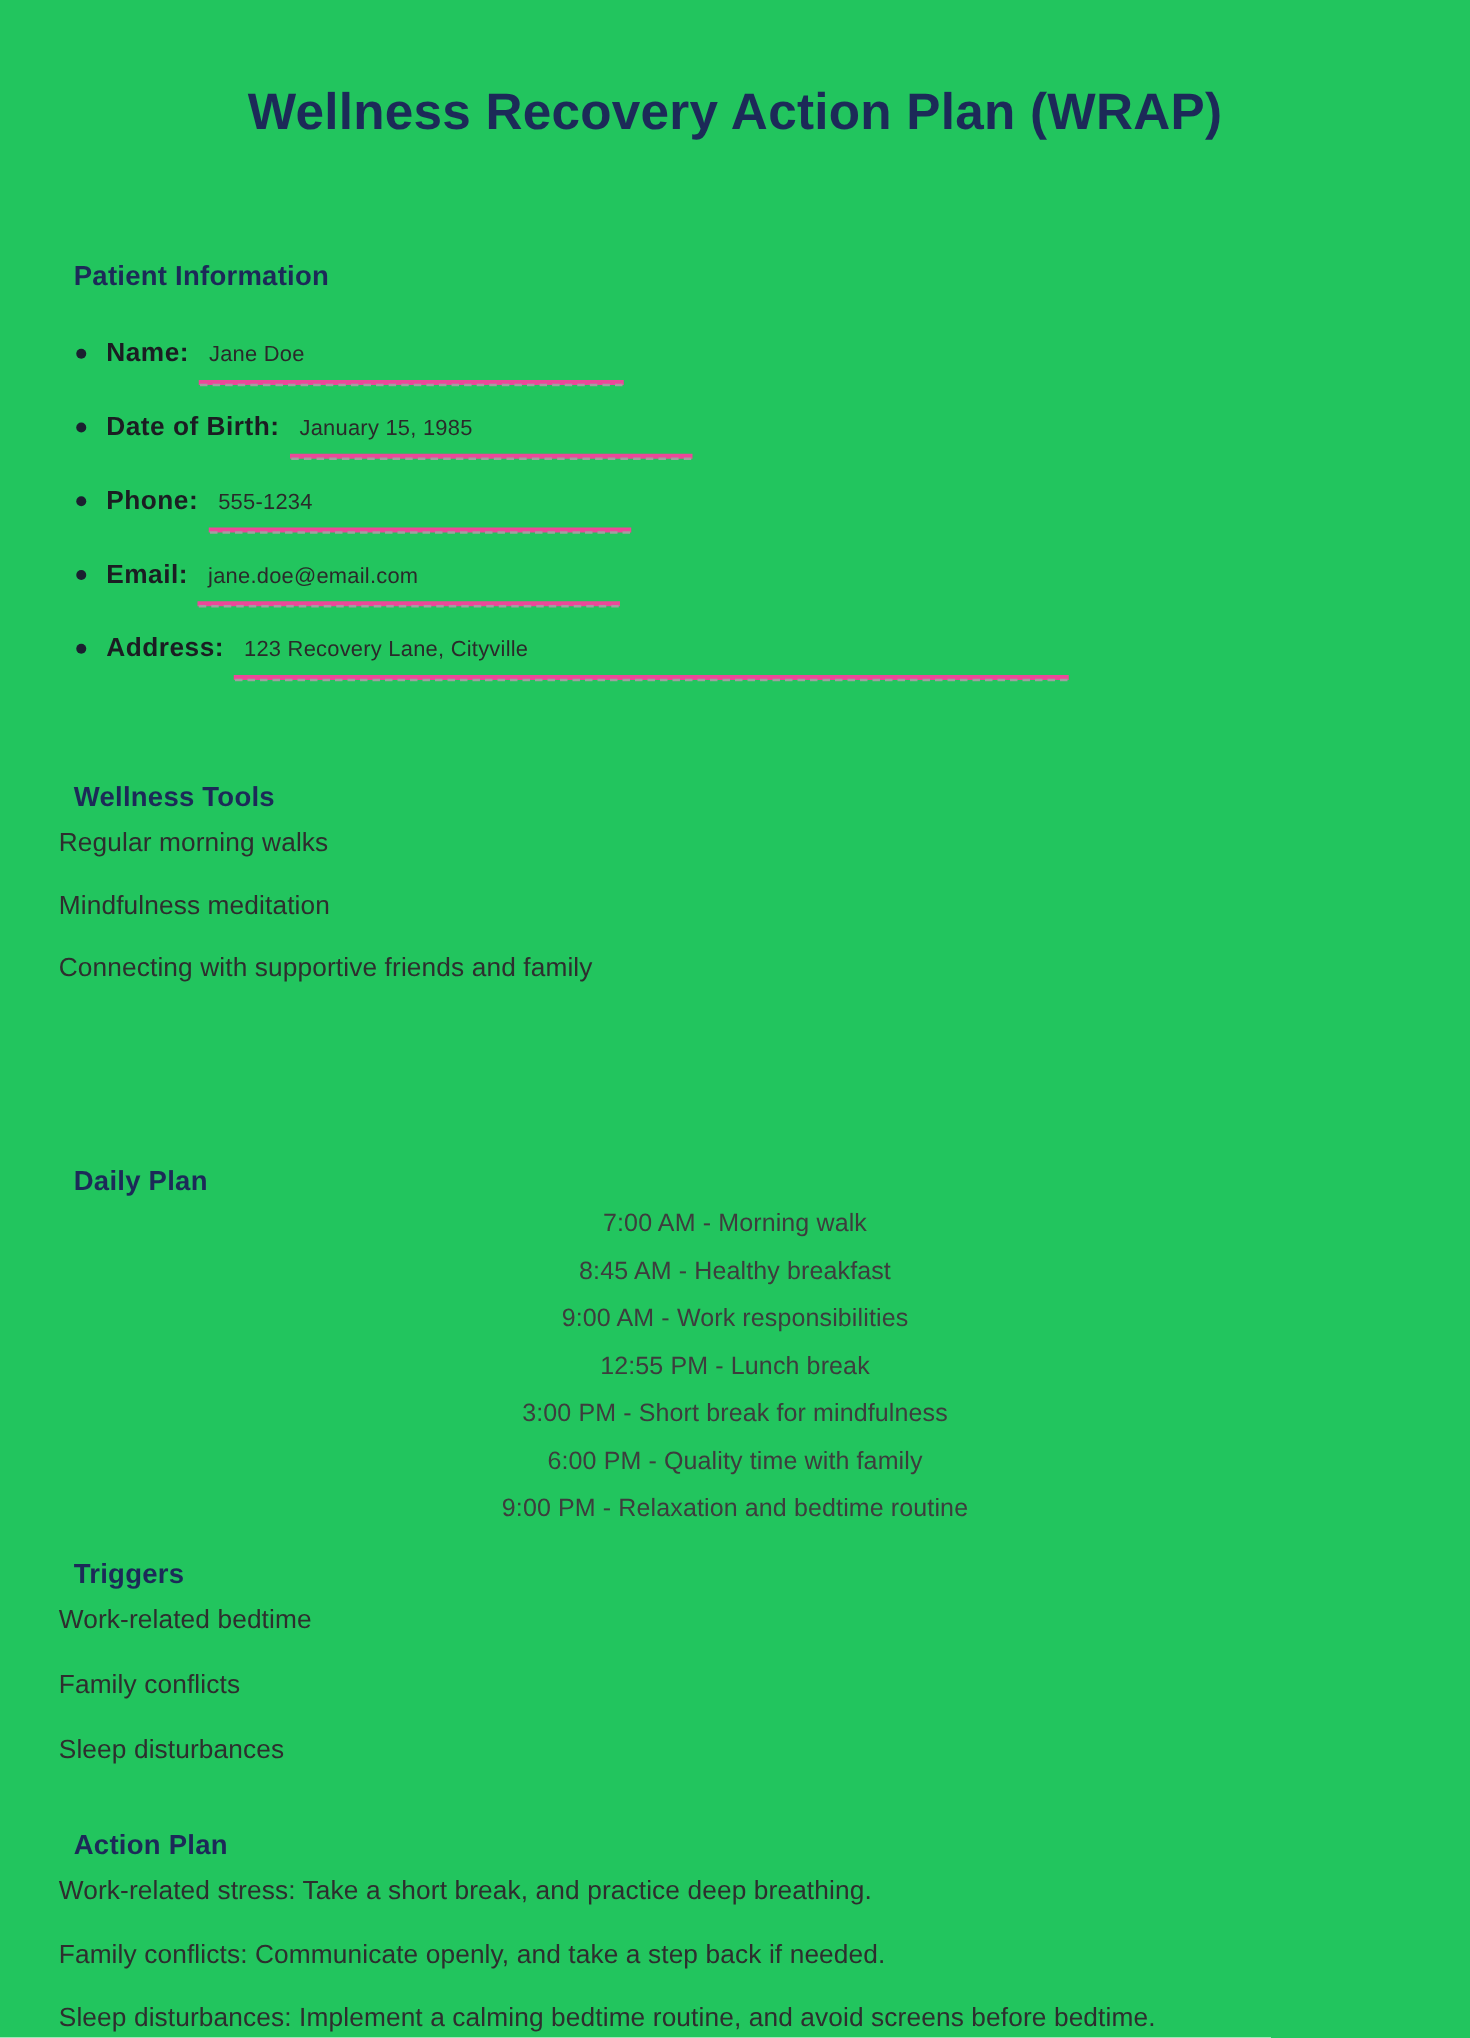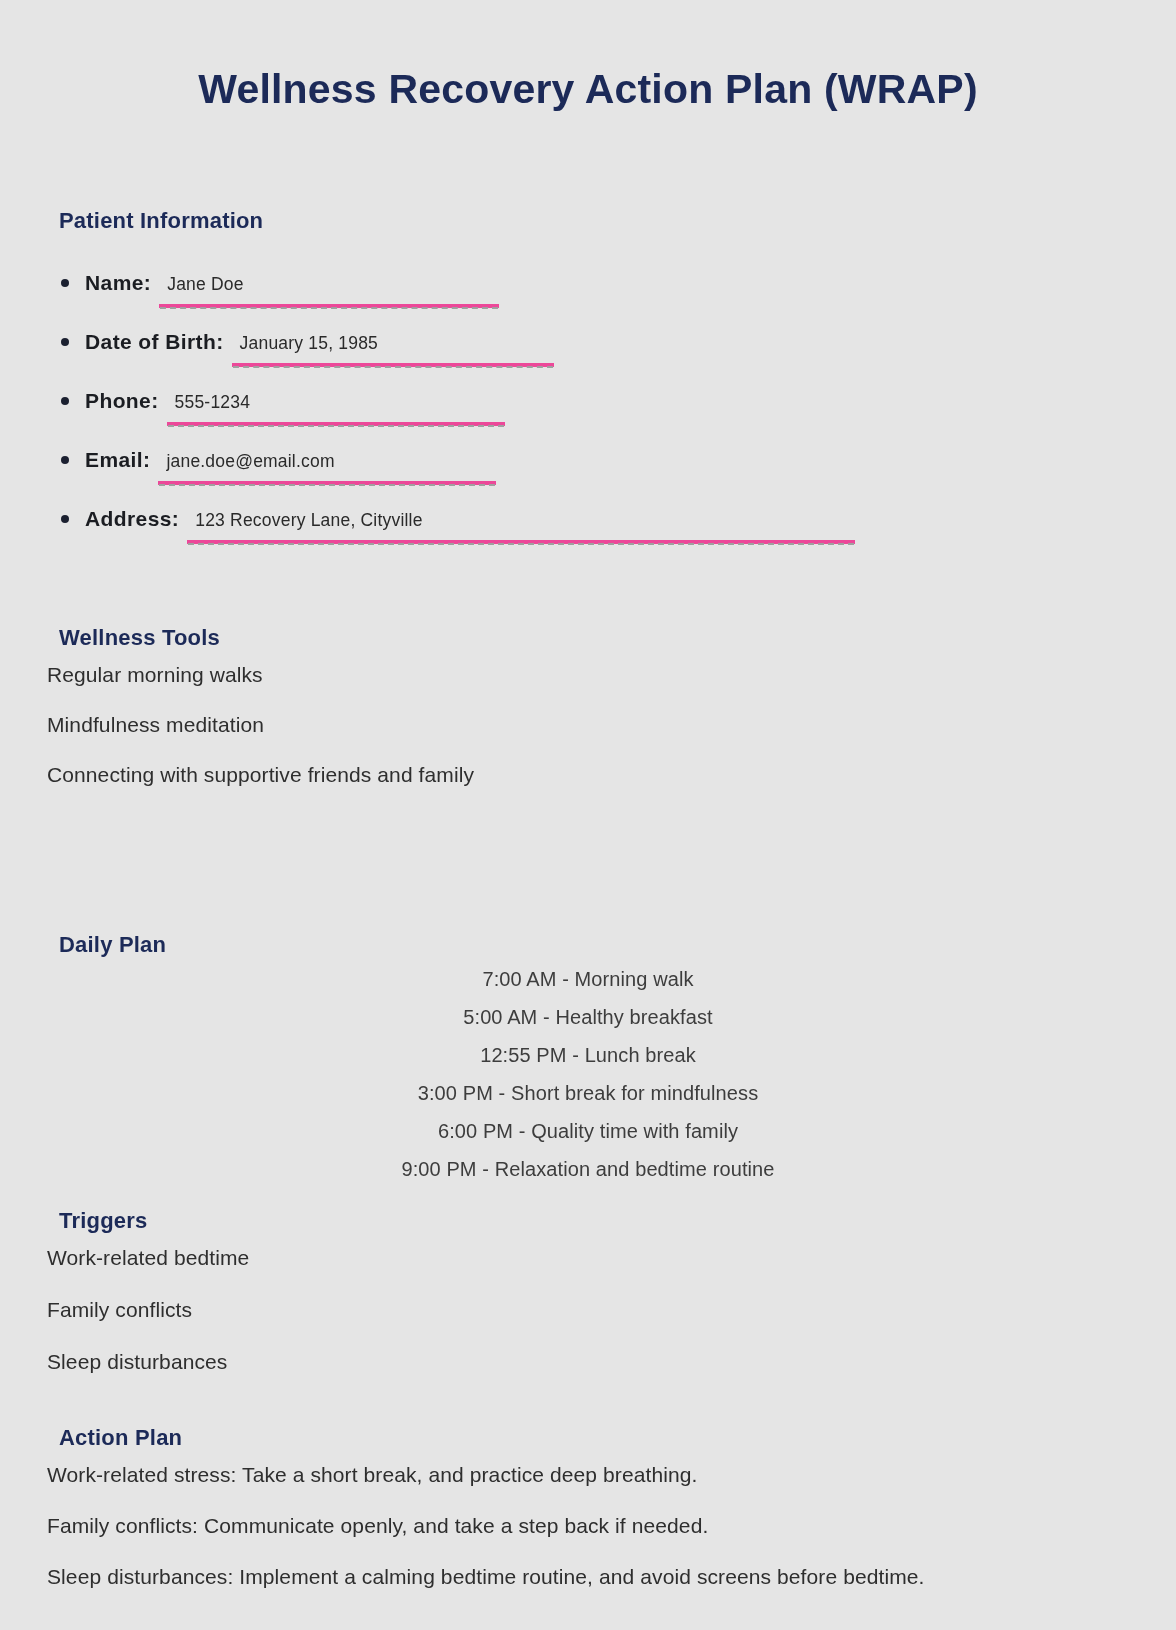--- a/index.html
+++ b/index.html
@@ -2,21 +2,21 @@
 <html><head>
 <meta charset="utf-8">
 <style>
   * { box-sizing: border-box; }
   html, body { margin: 0; padding: 0; background: #ffffff; }
   .page {
     position: relative;
     width: 1176px;
     height: 1630px;
     margin: 0 auto;
-    background: #e5e5e5;
+    background: #22c55e;
     overflow: hidden;
     font-family: "Liberation Sans", sans-serif;
     color: #2e2e2e;
   }
   .content { padding: 0 47px; }
 
   h1.doc-title {
     margin: 0;
     padding-top: 66px;
     text-align: center;
@@ -167,21 +167,22 @@
         <li>Regular morning walks</li>
         <li>Mindfulness meditation</li>
         <li>Connecting with supportive friends and family</li>
       </ul>
     </section>
 
     <section>
       <h2 class="section-heading daily-heading">Daily Plan</h2>
       <ul class="daily-list">
         <li>7:00 AM - Morning walk</li>
-        <li>5:00 AM - Healthy breakfast</li>
+        <li>8:45 AM - Healthy breakfast</li>
+        <li>9:00 AM - Work responsibilities</li>
         <li>12:55 PM - Lunch break</li>
         <li>3:00 PM - Short break for mindfulness</li>
         <li>6:00 PM - Quality time with family</li>
         <li>9:00 PM - Relaxation and bedtime routine</li>
       </ul>
     </section>
 
     <section>
       <h2 class="section-heading triggers-heading">Triggers</h2>
       <ul class="triggers-list">

